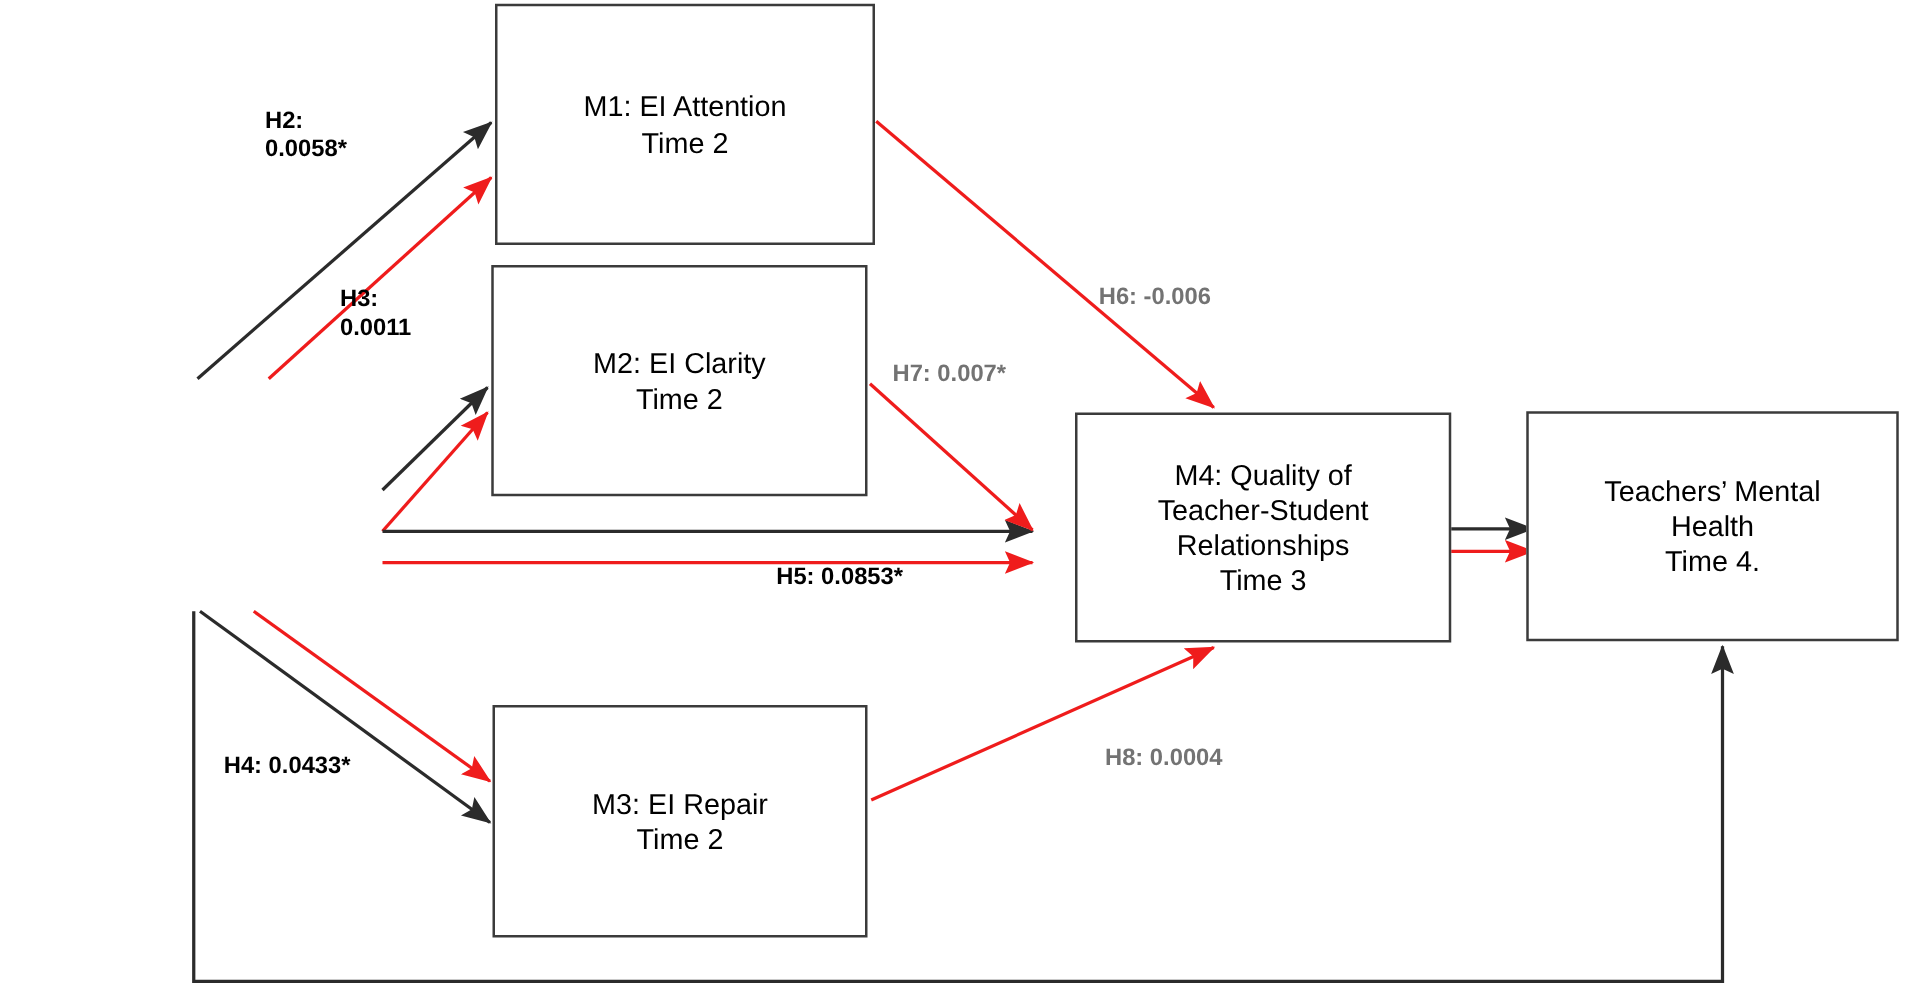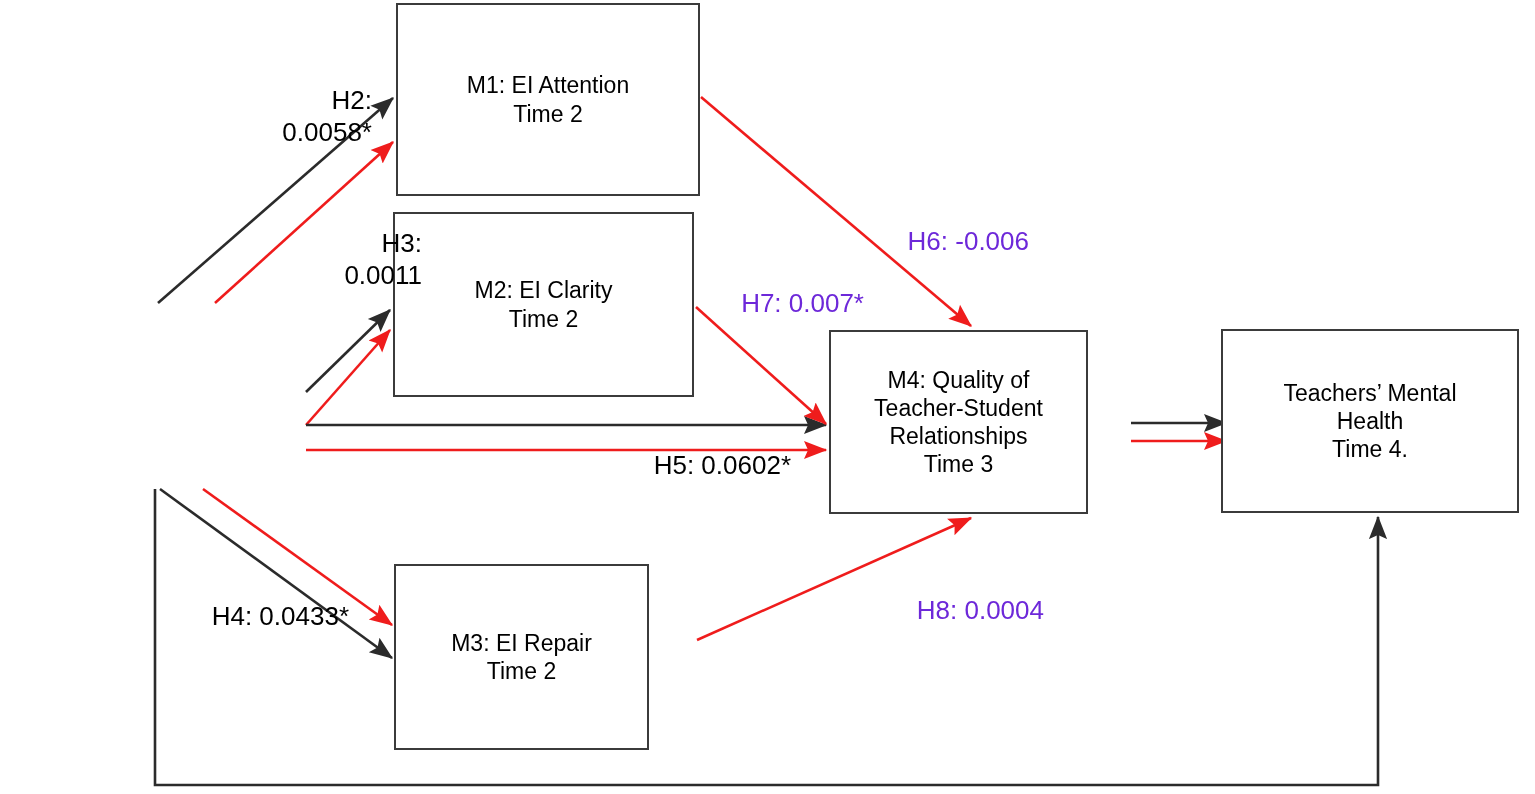--- a/index.html
+++ b/index.html
@@ -42,29 +42,30 @@
     z-index: 3;
   }
   .node-text {
     display: block;
     white-space: pre-line;
     padding: 0 6px;
   }
   .edge-label {
     position: absolute;
     font-family: "Liberation Sans", sans-serif;
-    font-size: 26px;
+    font-size: 19px;
     line-height: 1.22;
     white-space: pre-line;
-    text-align: right;
+    text-align: left;
     color: #000000;
     z-index: 4;
+    font-weight: bold;
   }
   .edge-label.red {
-    color: #6d28d9;
+    color: #737373;
   }
   .edge-label.one-line {
     white-space: nowrap;
   }
 </style>
 </head>
 <body>
 
 <div id="diagram-root">
 
@@ -134,26 +135,26 @@
   <div class="node-box" style="left:396px; top:3px; width:304px; height:193px;">
     <span class="node-text">M1:  EI Attention
 Time 2</span>
   </div>
 
   <div class="node-box" style="left:393px; top:212px; width:301px; height:185px;align-items:center;">
     <span class="node-text">M2:  EI Clarity
 Time 2</span>
   </div>
 
-  <div class="node-box" style="left:394px; top:564px; width:255px; height:186px;">
+  <div class="node-box" style="left:394px; top:564px; width:300px; height:186px;">
     <span class="node-text">M3:  EI Repair
 Time 2</span>
   </div>
 
-  <div class="node-box" style="left:829px; top:330px; width:259px; height:184px;text-align:center;">
+  <div class="node-box" style="left:860px; top:330px; width:301px; height:184px;text-align:center;">
     <span class="node-text">M4:  Quality of
 Teacher-Student
 Relationships
 Time 3</span>
   </div>
 
   <div class="node-box" style="left:1221px; top:329px; width:298px; height:184px;">
     <span class="node-text">Teachers’ Mental
 Health
 Time 4.</span>
@@ -162,20 +163,20 @@
   <div class="edge-label" style="left:212px; top:85px; width:160px;">H2:
 0.0058*</div>
 
   <div class="edge-label" style="left:272px; top:228px; width:150px;">H3:
 0.0011</div>
 
   <div class="edge-label red one-line" style="left:879px; top:226px; width:150px;">H6: -0.006</div>
 
   <div class="edge-label red one-line" style="left:714px; top:288px; width:150px;">H7: 0.007*</div>
 
-  <div class="edge-label one-line" style="left:621px; top:450px; width:170px;">H5: 0.0602*</div>
+  <div class="edge-label one-line" style="left:621px; top:450px; width:170px;">H5: 0.0853*</div>
 
   <div class="edge-label one-line" style="left:179px; top:601px; width:170px;">H4: 0.0433*</div>
 
   <div class="edge-label red one-line" style="left:884px; top:595px; width:160px;">H8: 0.0004</div>
 
 
 </div>
 
 </body></html>

